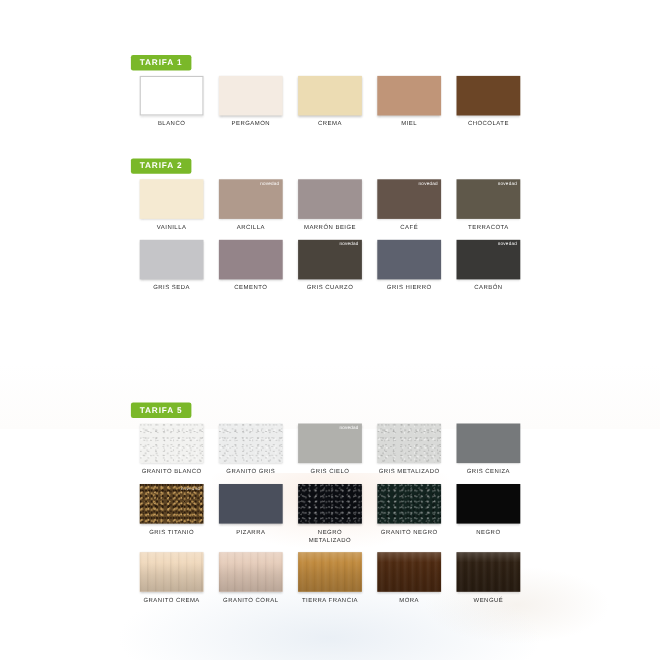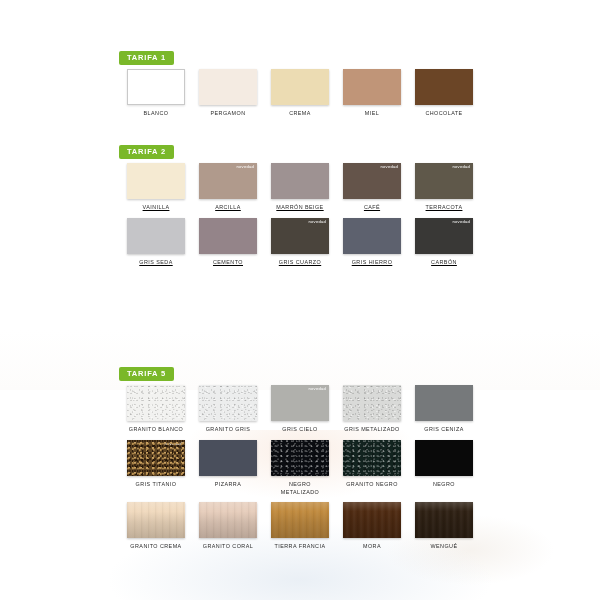--- a/index.html
+++ b/index.html
@@ -21,21 +21,21 @@
     width: 600px; height: 600px;
   }
 
   
   .section {
     position: absolute;
     left: 120px;
     width: 360px;
   }
   #section-tarifa-1 { top: 46px; }
-  #section-tarifa-2 { top: 140px; text-decoration: underline; }
+  #section-tarifa-2 { top: 140px; }
   #section-tarifa-3 { top: 362px; }
 
   
   .tariff-badge {
     display: inline-block;
     background: #7ab829;
     color: #ffffff;
     font-size: 7.5px;
     font-weight: bold;
     letter-spacing: 0.8px;

